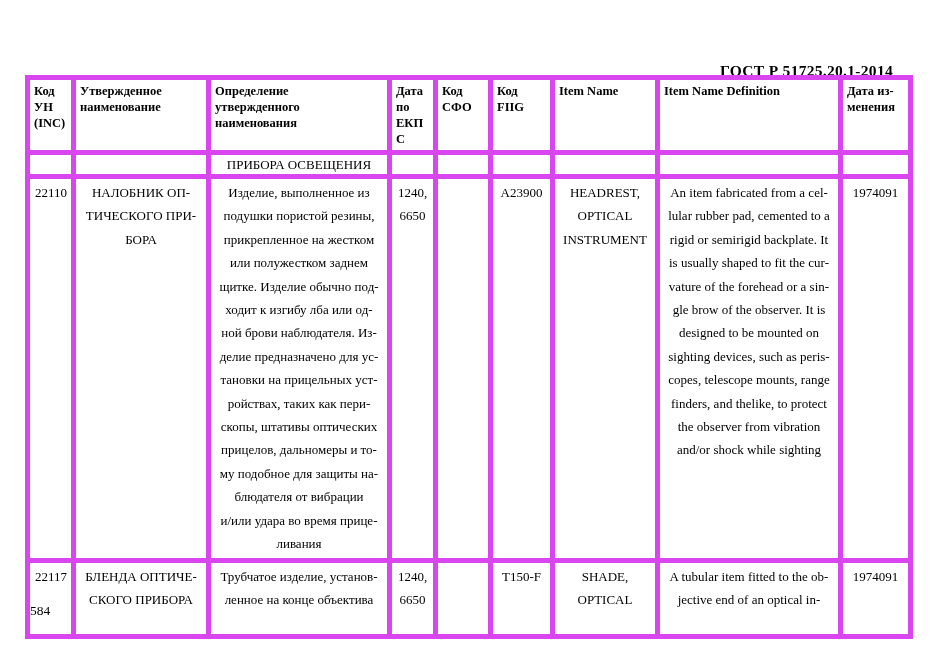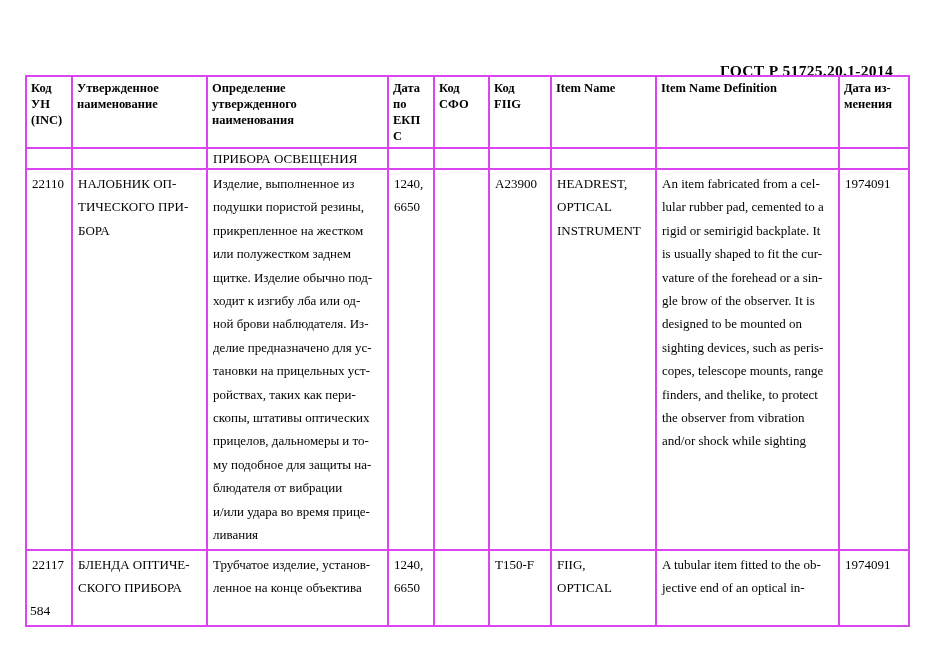--- a/index.html
+++ b/index.html
@@ -21,37 +21,38 @@
   }
   table.gost-table {
     position: absolute;
     left: 25px; top: 75px;
     width: 883px;
     border-collapse: collapse;
     table-layout: fixed;
   }
   table.gost-table th,
   table.gost-table td {
-    border: 2px solid #d946ef;
+    border: 5px solid #d946ef;
     vertical-align: top;
     text-align: left;
     white-space: pre-line;
     overflow: hidden;
   }
   table.gost-table th {
     font-size: 12.5px;
     font-weight: bold;
     line-height: 16px;
     padding: 3px 4px;
   }
   table.gost-table td {
     font-size: 13px;
     font-weight: normal;
     line-height: 23.4px;
     padding: 2px 5px;
+    text-align: center;
   }
   tr.header-row    { height: 68px; }
   tr.carryover-row { height: 21px; }
   tr.carryover-row td { line-height: 17px; padding: 1px 5px; }
   tr.row-22110     { height: 373px; font-family: Liberation Serif, serif; }
   tr.row-22117     { height: 76px; }
   .page-number {
     position: absolute;
     left: 30px; top: 603px;
     font-size: 13.5px;
@@ -155,21 +156,21 @@
     <tr class="row-22117">
       <td>22117</td>
       <td>БЛЕНДА ОПТИЧЕ-
 СКОГО ПРИБОРА</td>
       <td>Трубчатое изделие, установ-
 ленное на конце объектива</td>
       <td>1240,
 6650</td>
       <td></td>
       <td>T150-F</td>
-      <td>FIIG,
+      <td>SHADE,
 OPTICAL</td>
       <td>A tubular item fitted to the ob-
 jective end of an optical in-</td>
       <td>1974091</td>
     </tr>
   </tbody>
 </table>
 
 <div class="page-number">584</div>
 

